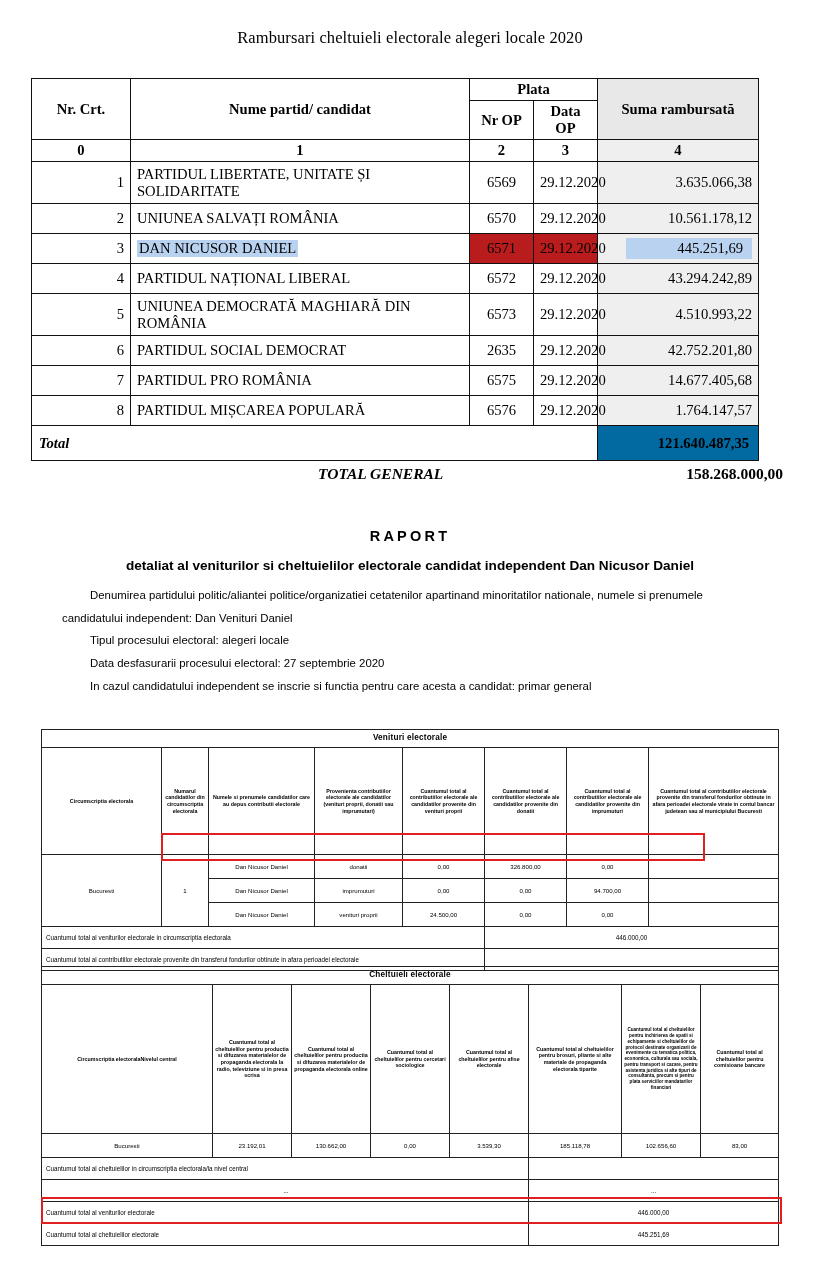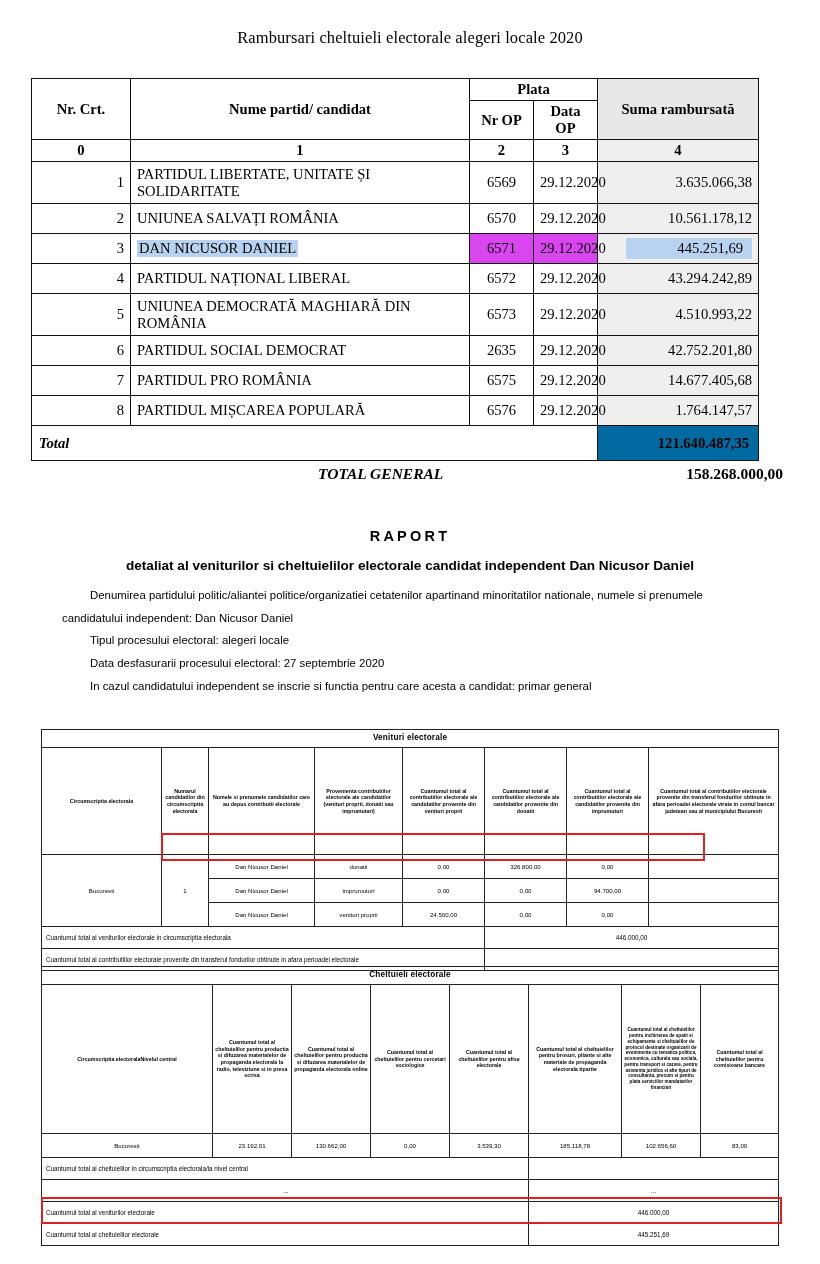--- a/index.html
+++ b/index.html
@@ -63,21 +63,21 @@
   th.c-suma  { background: #e8e8e8; }
   .idx-row td { text-align: center; font-weight: bold; }
   .idx-row td.c-nr { text-align: center; }
   .idx-row td.c-name { text-align: center; }
   .idx-row td.c-suma { text-align: center; }
   .row-body td { height: 25px; }
   .row-tall td { height: 37px; }
 
   
   .sel {
-    background: #d946ef;
+    background: #b91c1c;
   }
   .sel-suma-cell {
     background: #efefef;
     padding: 0;
   }
   .sel-suma-inner {
     display: block;
     background: #b9d2ef;
     text-align: right;
     padding: 2px 9px 2px 6px;
@@ -339,21 +339,21 @@
   <div class="total-general">
     <span class="tg-label">TOTAL GENERAL</span>
     <span class="tg-value">158.268.000,00</span>
   </div>
 
   <div class="raport-title sans">RAPORT</div>
   <div class="raport-sub sans">detaliat al veniturilor si cheltuielilor electorale  candidat independent Dan Nicusor Daniel</div>
 
   <div class="raport-body sans">
     <div class="rb-line rb-first">Denumirea partidului politic/aliantei politice/organizatiei cetatenilor apartinand minoritatilor nationale, numele si prenumele</div>
-    <div class="rb-line">candidatului independent: Dan Nicusor Daniel</div>
+    <div class="rb-line">candidatului independent: Dan Venituri Daniel</div>
     <div class="rb-line rb-ind">Tipul procesului electoral: alegeri locale</div>
     <div class="rb-line rb-ind">Data desfasurarii procesului electoral: 27 septembrie 2020</div>
     <div class="rb-line rb-ind">In cazul candidatului independent se inscrie si functia pentru care acesta a candidat: primar general</div>
   </div>
 
   <table class="small-tbl" id="tbl-venituri">
     <colgroup>
       <col style="width:120px">
         <col style="width:47px">
         <col style="width:106px">

